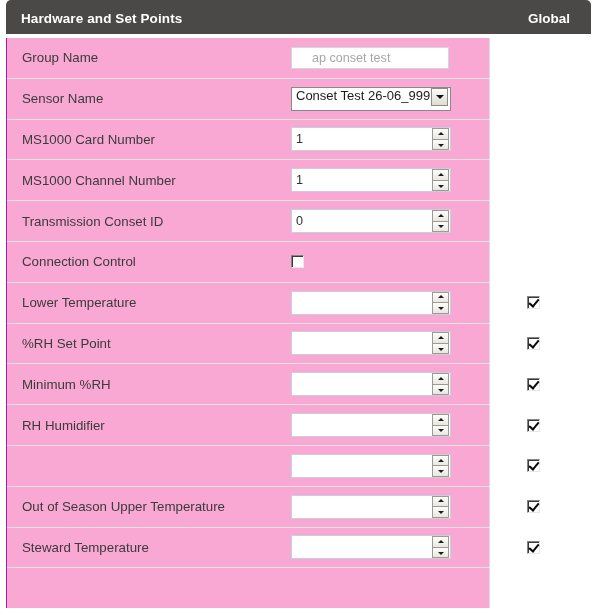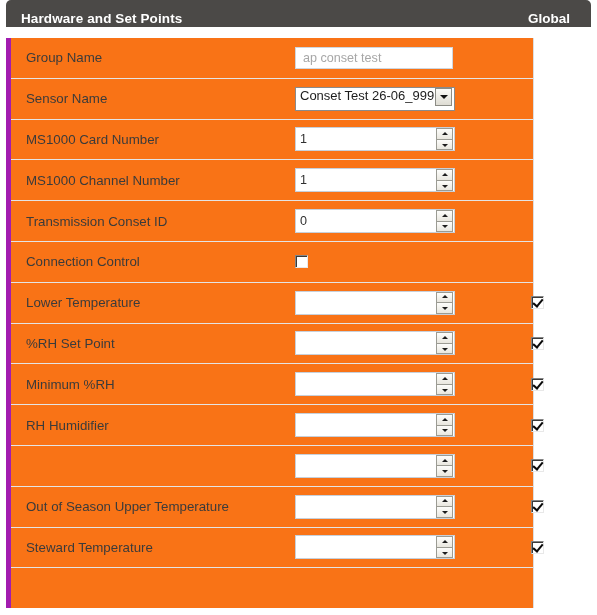--- a/index.html
+++ b/index.html
@@ -15,21 +15,21 @@
     overflow: hidden;
     background: #ffffff;
   }
 
   
   .panel-header {
     position: absolute;
     left: 6px;
     top: 0px;
     width: 585px;
-    height: 27px;
+    height: 34px;
     background: #4b4947;
     border-radius: 5px 5px 0 0;
     color: #ffffff;
     font-size: 13.5px;
     font-weight: bold;
     box-sizing: border-box;
   }
   .panel-header .h-title {
     position: absolute;
     left: 15px;
@@ -43,26 +43,26 @@
     top: 11px;
     white-space: nowrap;
     margin-left: 8px;
   }
 
   
   .panel-body {
     position: absolute;
     left: 6px;
     top: 38px;
-    width: 528px;
+    width: 484px;
     height: 570px;
     box-sizing: border-box;
-    border-left: 5px solid #a21caf;
+    border-left: 1px solid #a21caf;
     border-right: 1px solid #dedede;
-    background: #f97316;
+    background: #f9a8d4;
   }
   .row {
     position: relative;
     height: 40.8px;
     border-bottom: 1px solid #e4e4e4;
     box-sizing: border-box;
   }
   .row:first-child { border-top: none; }
 
   .row-label {
@@ -99,21 +99,21 @@
   
   .txt-input {
     width: 158px;
     height: 22px;
     box-sizing: border-box;
     border: 1px solid #cfd6de;
     background: #ffffff;
     font-family: "Liberation Sans", sans-serif;
     font-size: 12.6px;
     color: #3b3b3b;
-    padding: 0 7px;
+    padding: 0 20px;
     outline: none;
     border-radius: 0;
   }
   .txt-input::placeholder { color: #a7a7a7; opacity: 1; }
 
   
   .spinner {
     position: relative;
     width: 160px;
     height: 24px;

